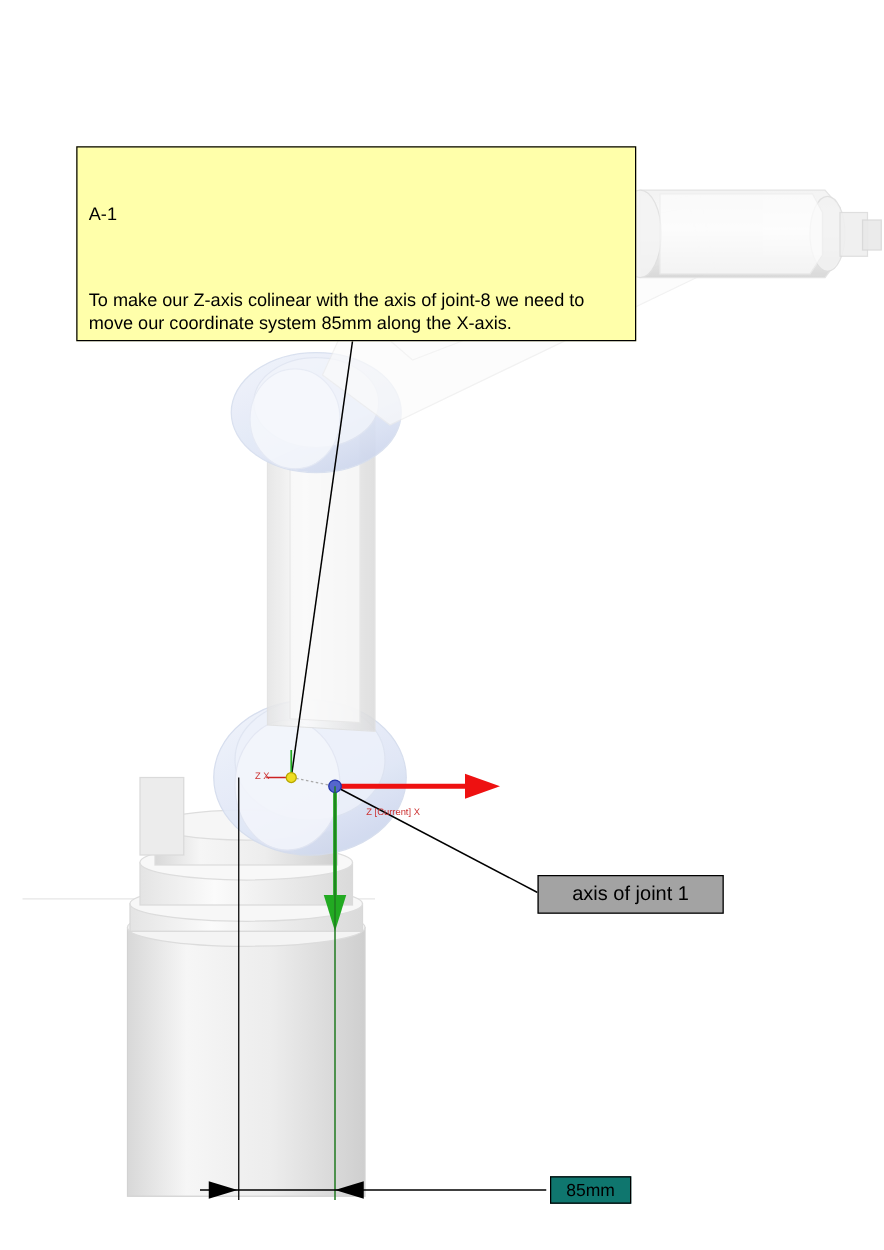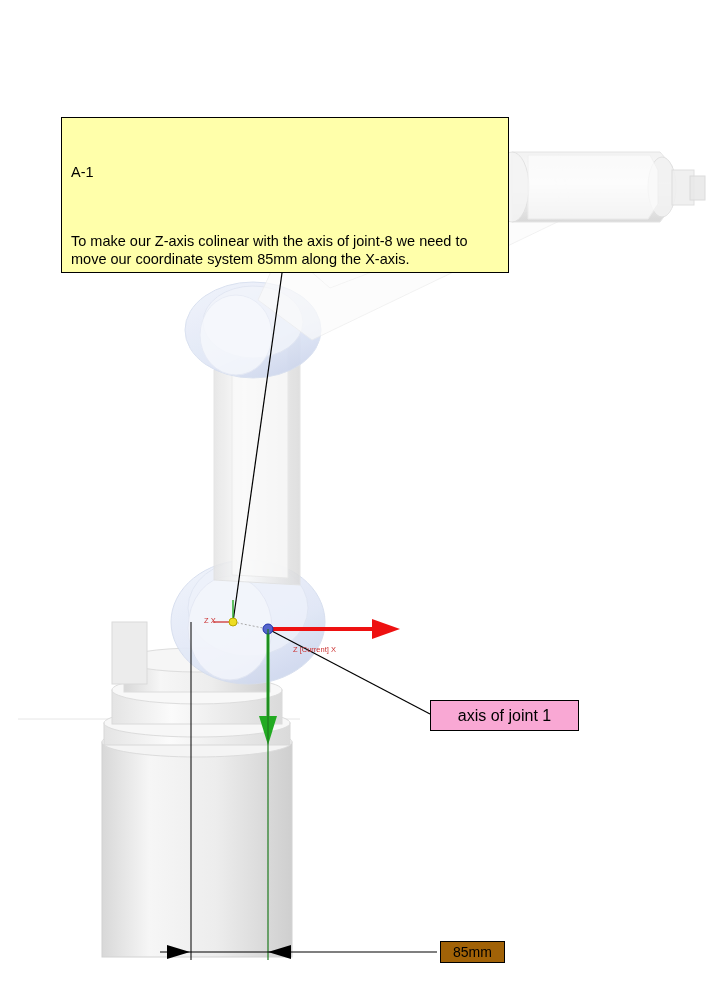--- a/index.html
+++ b/index.html
@@ -45,41 +45,41 @@
     margin-bottom: 13px;
   }
   #note-a1 .para {
     margin-bottom: 13px;
   }
   #note-a1 .cmd {
     margin-bottom: 0;
   }
   .label-box {
     position: absolute;
-    background: #f9a8d4;
+    background: #a3a3a3;
     border: 1px solid #000000;
     box-sizing: border-box;
     color: #000000;
     display: flex;
     align-items: center;
     justify-content: center;
   }
   #label-axis-joint1 {
     left: 430px;
     top: 700px;
     width: 149px;
     height: 31px;
     font-size: 16px;
   }
   #label-85mm {
     left: 440px;
     top: 941px;
     width: 65px;
     height: 22px;
-    background: #a16207;
+    background: #0f766e;
     border: 1px solid #000000;
     font-size: 14px;
     text-align: right;
   }
   .axis-text {
     position: absolute;
     font-size: 7.5px;
     white-space: nowrap;
   }
   #axis-label-zx {

